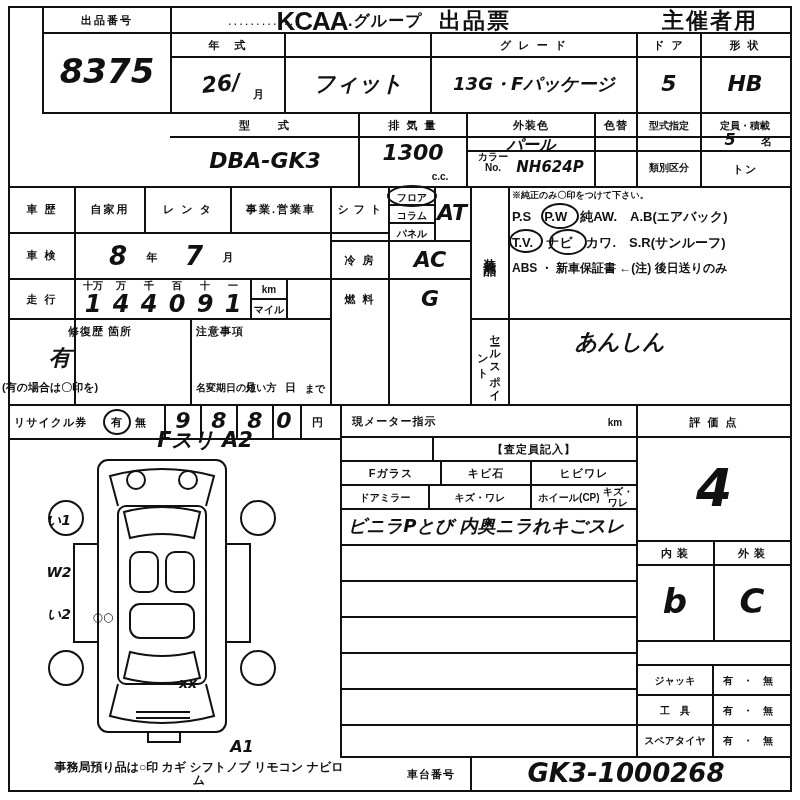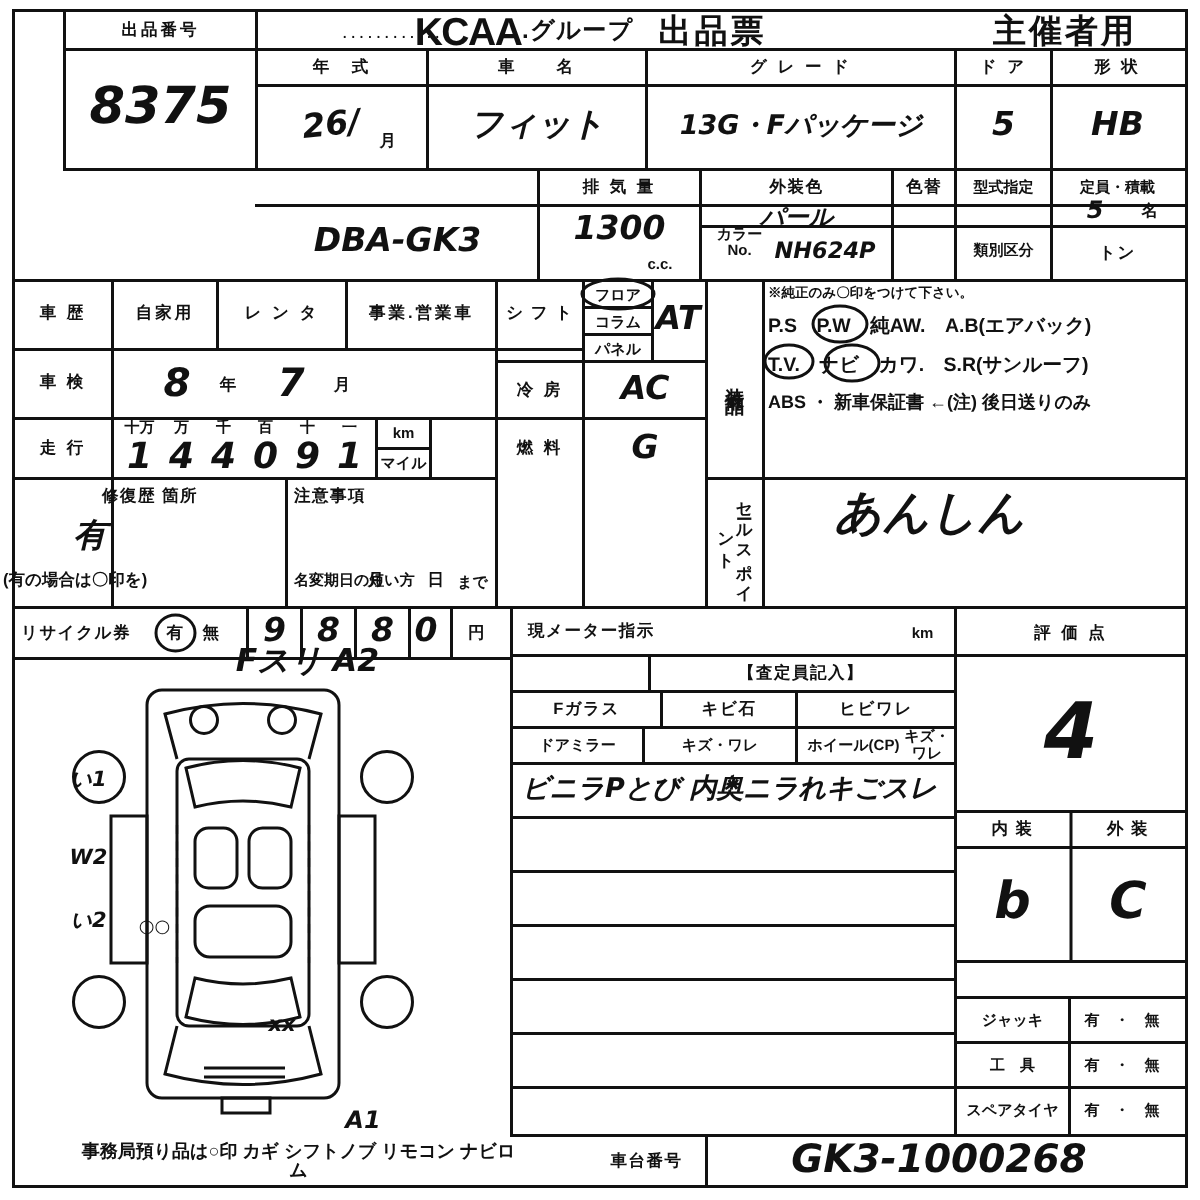--- a/index.html
+++ b/index.html
@@ -56,21 +56,20 @@
   <div class="ln hl" style="left:170px;top:32px;width:620px;"></div>
   <div class="ln hl" style="left:170px;top:56px;width:620px;"></div>
   <div class="ln hl" style="left:170px;top:112px;width:620px;"></div>
 
   <div class="ln vl1" style="left:284px;top:32px;height:80px;"></div>
   <div class="ln vl1" style="left:430px;top:32px;height:80px;"></div>
   <div class="ln vl1" style="left:636px;top:32px;height:80px;"></div>
   <div class="ln vl1" style="left:700px;top:32px;height:80px;"></div>
 
   <div class="cell lbl" style="left:172px;top:34px;width:112px;height:22px;">年　式</div>
-  <div class="cell lbl" style="left:286px;top:34px;width:144px;height:22px;">車　　名</div>
   <div class="cell lbl" style="left:432px;top:34px;width:204px;height:22px;">グ レ ー ド</div>
   <div class="cell lbl" style="left:638px;top:34px;width:62px;height:22px;">ド ア</div>
   <div class="cell lbl" style="left:702px;top:34px;width:86px;height:22px;">形 状</div>
 
   <div class="cell hand h2 rot" style="left:178px;top:58px;width:86px;height:52px;">26/</div>
   <div class="cell lbl-sm" style="left:244px;top:84px;width:30px;height:20px;">月</div>
   <div class="cell hand h2" style="left:286px;top:58px;width:144px;height:52px;">フィット</div>
   <div class="cell hand h3" style="left:432px;top:58px;width:204px;height:52px;">13G・Fパッケージ</div>
   <div class="cell hand h2" style="left:638px;top:58px;width:62px;height:52px;">5</div>
   <div class="cell hand h2" style="left:702px;top:58px;width:86px;height:52px;">HB</div>
@@ -79,20 +78,21 @@
   <div class="ln hl" style="left:8px;top:186px;width:782px;"></div>
 
   <div class="ln vl1" style="left:358px;top:112px;height:74px;"></div>
   <div class="ln vl1" style="left:466px;top:112px;height:74px;"></div>
   <div class="ln vl1" style="left:594px;top:112px;height:74px;"></div>
   <div class="ln vl1" style="left:636px;top:112px;height:74px;"></div>
   <div class="ln vl1" style="left:700px;top:112px;height:74px;"></div>
   <div class="ln hl1" style="left:594px;top:150px;width:196px;"></div>
   <div class="ln hl1" style="left:466px;top:150px;width:128px;"></div>
 
+  <div class="cell lbl" style="left:172px;top:114px;width:186px;height:22px;">型　　式</div>
   <div class="cell lbl" style="left:360px;top:114px;width:106px;height:22px;">排 気 量</div>
   <div class="cell lbl-sm" style="left:468px;top:114px;width:126px;height:22px;">外装色</div>
   <div class="cell lbl-sm" style="left:596px;top:114px;width:40px;height:22px;">色替</div>
   <div class="cell lbl-xs" style="left:638px;top:114px;width:62px;height:22px;">型式指定</div>
   <div class="cell lbl-xs" style="left:702px;top:114px;width:86px;height:22px;">定員・積載</div>
 
   <div class="cell hand h2" style="left:172px;top:138px;width:186px;height:46px;">DBA-GK3</div>
   <div class="cell hand h2" style="left:360px;top:136px;width:106px;height:34px;">1300</div>
   <div class="cell lbl-xs" style="left:418px;top:168px;width:44px;height:16px;">c.c.</div>
   <div class="cell hand h4" style="left:468px;top:136px;width:126px;height:18px;">パール</div>
@@ -190,21 +190,21 @@
   <svg style="position:absolute;left:540px;top:202px;" width="40" height="28">
       <ellipse cx="20" cy="14" rx="18" ry="12" fill="none" stroke="#111" stroke-width="2"></ellipse>
     </svg>
   <svg style="position:absolute;left:548px;top:228px;" width="40" height="28">
       <ellipse cx="20" cy="14" rx="18" ry="12" fill="none" stroke="#111" stroke-width="2"></ellipse>
     </svg>
   <svg style="position:absolute;left:508px;top:228px;" width="36" height="26">
       <ellipse cx="18" cy="13" rx="16" ry="11" fill="none" stroke="#111" stroke-width="2"></ellipse>
     </svg>
 
-  <div class="cell hand" style="left:520px;top:322px;width:200px;height:40px;font-size:31px;">あんしん</div>
+  <div class="cell hand" style="left:520px;top:322px;width:200px;height:40px;font-size:22px;">あんしん</div>
 
   <div class="ln hl" style="left:8px;top:438px;width:332px;"></div>
   <div class="cell lbl-sm left" style="left:14px;top:408px;width:92px;height:28px;">リサイクル券</div>
   <div class="cell lbl-sm" style="left:106px;top:408px;width:22px;height:28px;">有</div>
   <div class="cell lbl-sm" style="left:130px;top:408px;width:22px;height:28px;">無</div>
   <svg style="position:absolute;left:102px;top:408px;" width="30" height="28">
       <ellipse cx="15" cy="14" rx="13" ry="12" fill="none" stroke="#111" stroke-width="2"></ellipse>
     </svg>
   <div class="ln vl1" style="left:164px;top:404px;height:34px;"></div>
   <div class="ln vl1" style="left:200px;top:404px;height:34px;"></div>

